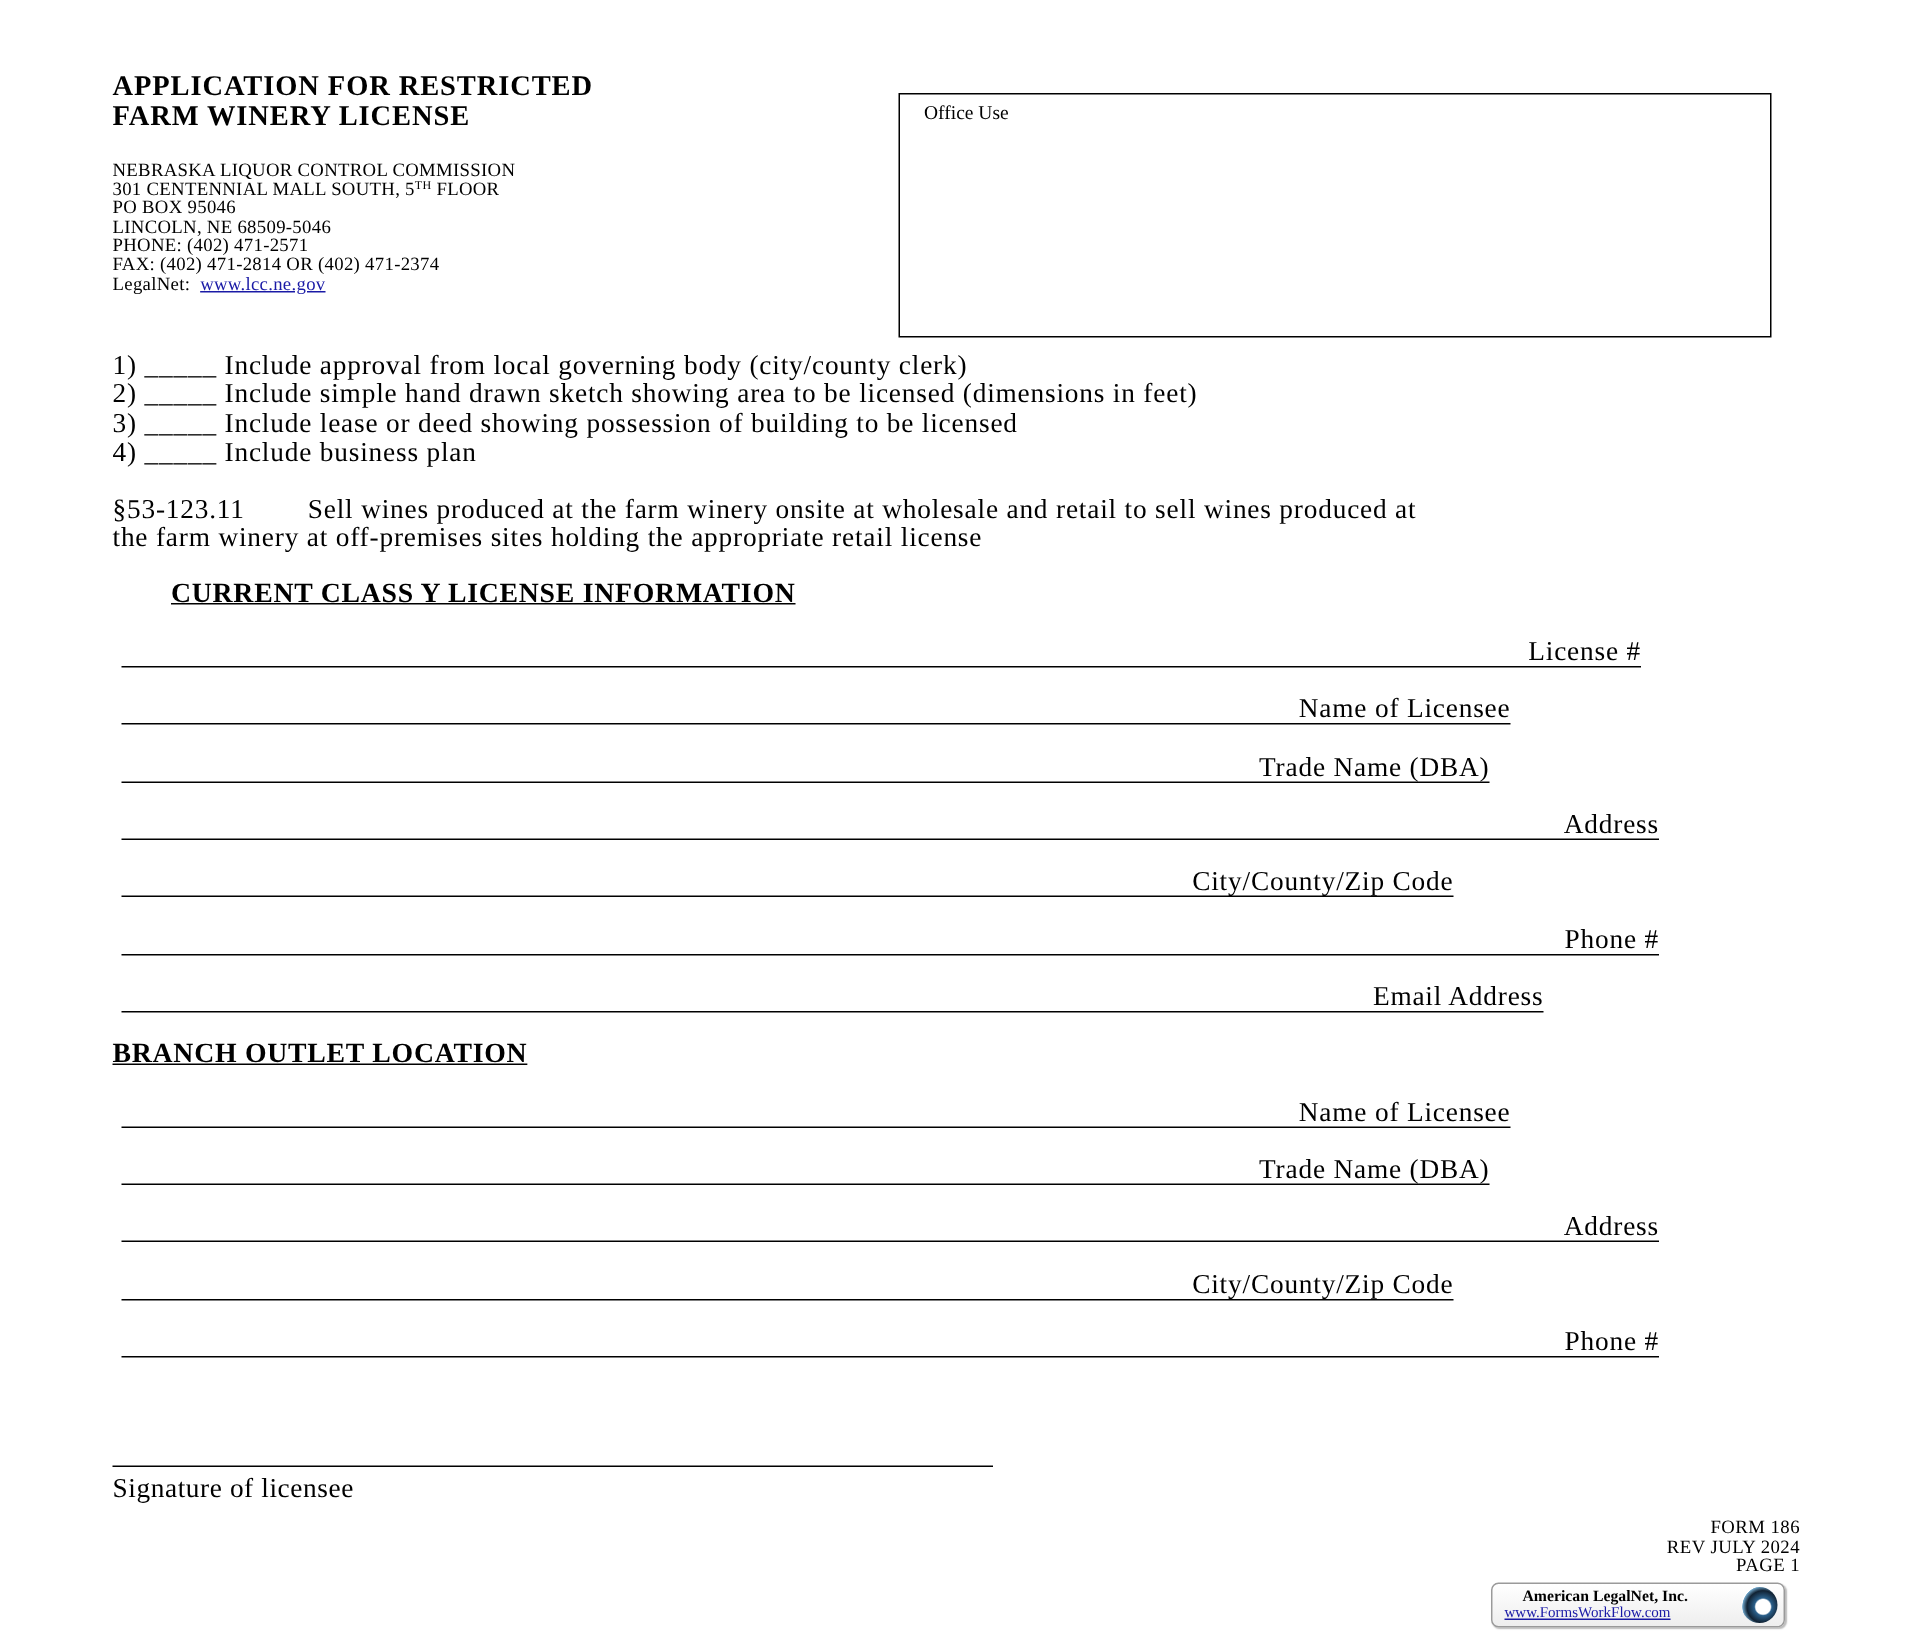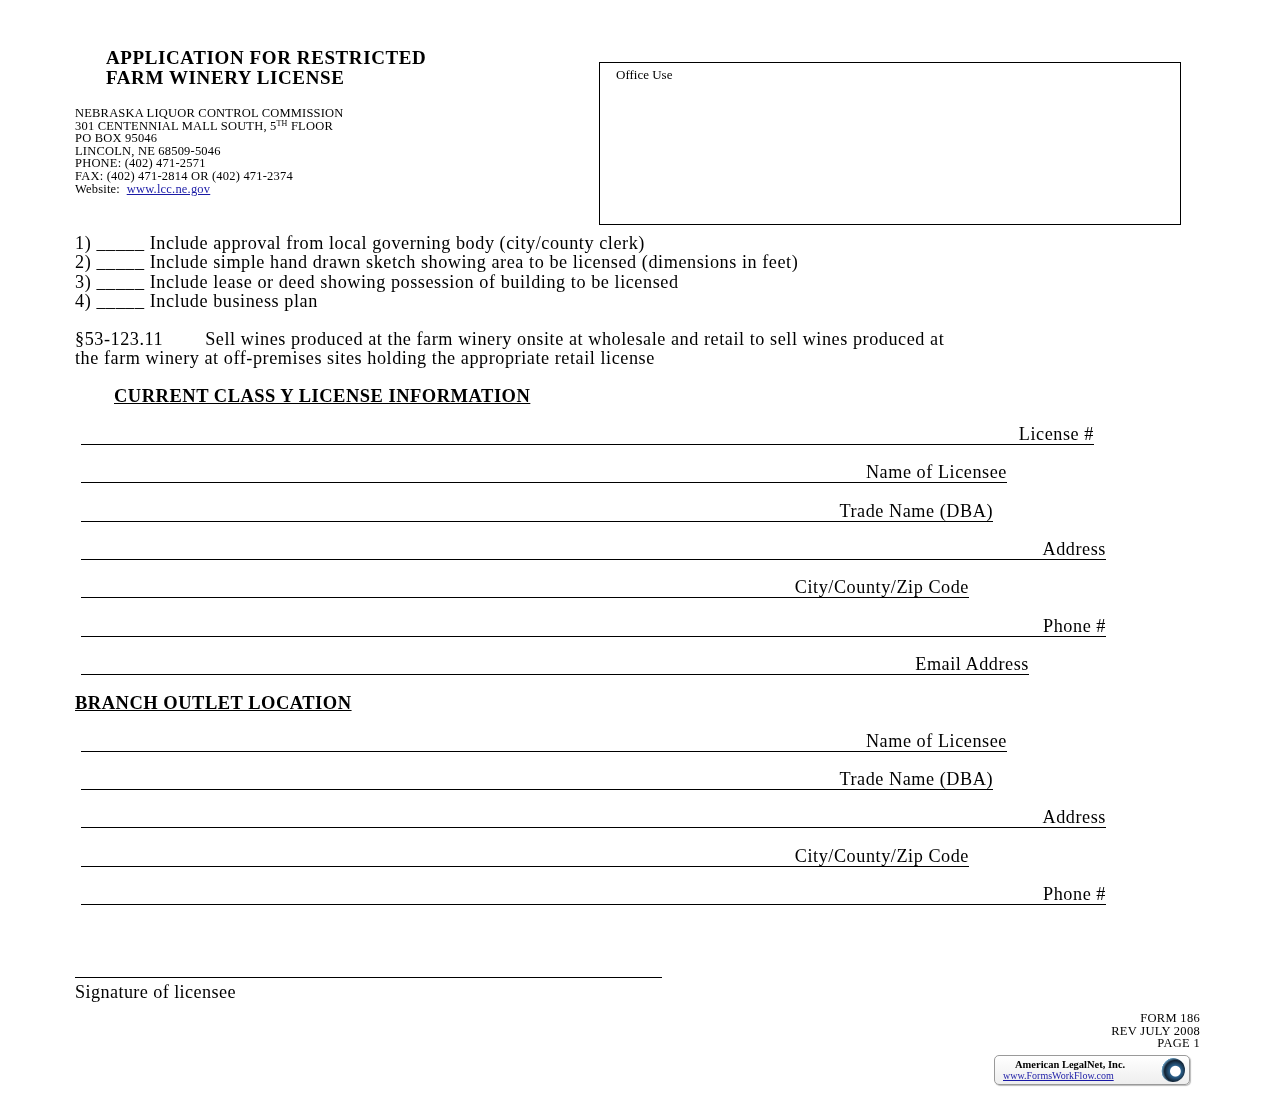--- a/index.html
+++ b/index.html
@@ -1,19 +1,19 @@
 <!DOCTYPE html>
 <html><head>
   <meta charset="utf-8">
   <style>
     html, body { margin: 0; padding: 0; background: #ffffff; }
     body { width: 1275px; height: 1100px; position: relative; overflow: hidden;
            font-family: "Liberation Serif", serif; color: #000; }
     .abs { position: absolute; white-space: nowrap; }
-    .title { left: 75px; top: 48px; font-size: 19px; font-weight: bold; line-height: 20px; letter-spacing: 0.6px; margin-left: 31px; }
+    .title { left: 75px; top: 48px; font-size: 19px; font-weight: bold; line-height: 20px; letter-spacing: 0.6px; }
     .addr { left: 75px; top: 107px; font-size: 12.5px; line-height: 12.6px; letter-spacing: 0.2px; }
     .addr div { height: 12.6px; }
     .addr sup { font-size: 8px; vertical-align: 4px; line-height: 0; }
     .addr a { color: #1a1aa6; text-decoration: underline; }
     .office-box { left: 599px; top: 62px; width: 580px; height: 161px; border: 1.5px solid #000; }
     .office-label { position: absolute; left: 16px; top: 4px; font-size: 13px; }
     .body-text { font-size: 18.2px; letter-spacing: 0.55px; line-height: 19.3px; }
     .checklist { left: 75px; top: 234px; }
     .statute { left: 75px; top: 330px; width: 1115px; }
     .section-title { left: 75px; font-size: 18.5px; font-weight: bold; text-decoration: underline; letter-spacing: 0.5px; }
@@ -38,21 +38,21 @@
   <div>FARM WINERY LICENSE</div>
 </div>
 
 <div class="abs addr">
   <div>NEBRASKA LIQUOR CONTROL COMMISSION</div>
   <div><span>301 CENTENNIAL MALL SOUTH, 5</span><sup>TH</sup><span> FLOOR</span></div>
   <div>PO BOX 95046</div>
   <div>LINCOLN, NE 68509-5046</div>
   <div>PHONE: (402) 471-2571</div>
   <div>FAX: (402) 471-2814 OR (402) 471-2374</div>
-  <div><span>Website:</span>&nbsp;&nbsp;<a>www.lcc.ne.gov</a></div>
+  <div><span>LegalNet:</span>&nbsp;&nbsp;<a>www.lcc.ne.gov</a></div>
 </div>
 
 <div class="abs office-box">
   <span class="office-label">Office Use</span>
 </div>
 
 <div class="abs checklist body-text">
   <div><span>1)</span> <span>_____</span> <span>Include approval from local governing body (city/county clerk)</span></div>
   <div><span>2)</span> <span>_____</span> <span>Include simple hand drawn sketch showing area to be licensed (dimensions in feet)</span></div>
   <div><span>3)</span> <span>_____</span> <span>Include lease or deed showing possession of building to be licensed</span></div>
@@ -116,21 +116,21 @@
 <div class="abs field" style="top:884px;">
   <span class="lbl">Phone #</span>
   <span class="line" style="width:1025px;"></span>
 </div>
 
 <div class="abs sig-line"></div>
 <div class="abs sig-label">Signature of licensee</div>
 
 <div class="abs formnum">
   <div>FORM 186</div>
-  <div>REV JULY 2008</div>
+  <div>REV JULY 2024</div>
   <div>PAGE 1</div>
 </div>
 
 <div class="abs badge">
   <span class="b1">American LegalNet, Inc.</span>
   <span class="b2">www.FormsWorkFlow.com</span>
   <span class="logo"></span>
 </div>
 
 </body></html>

